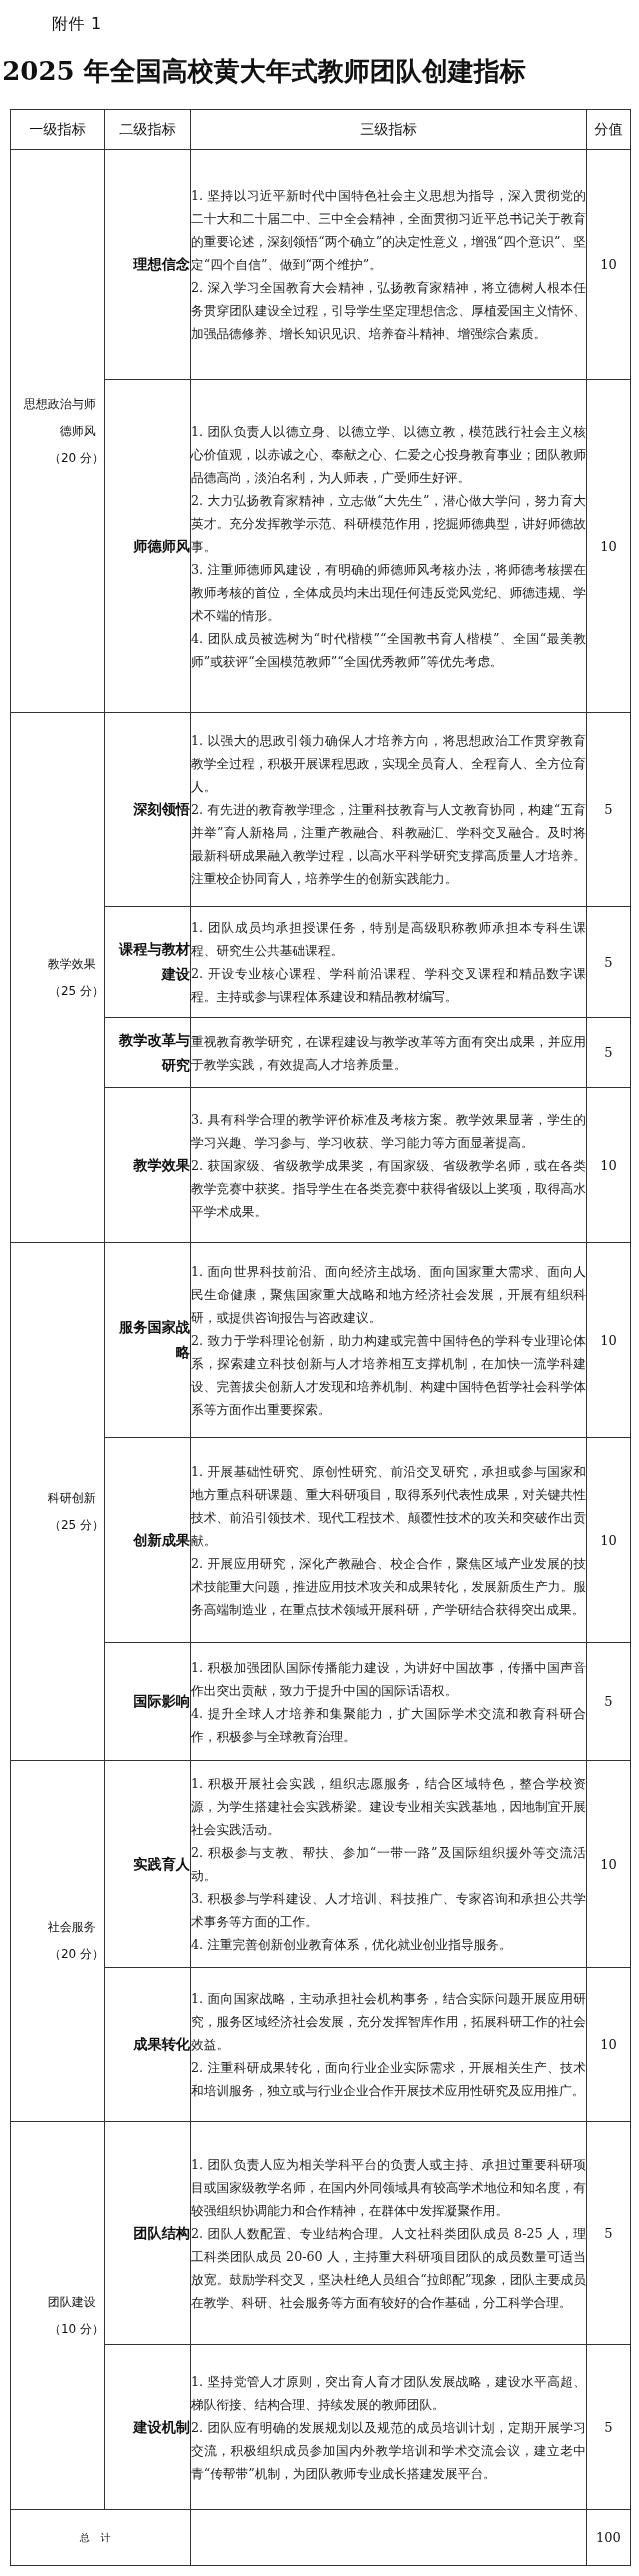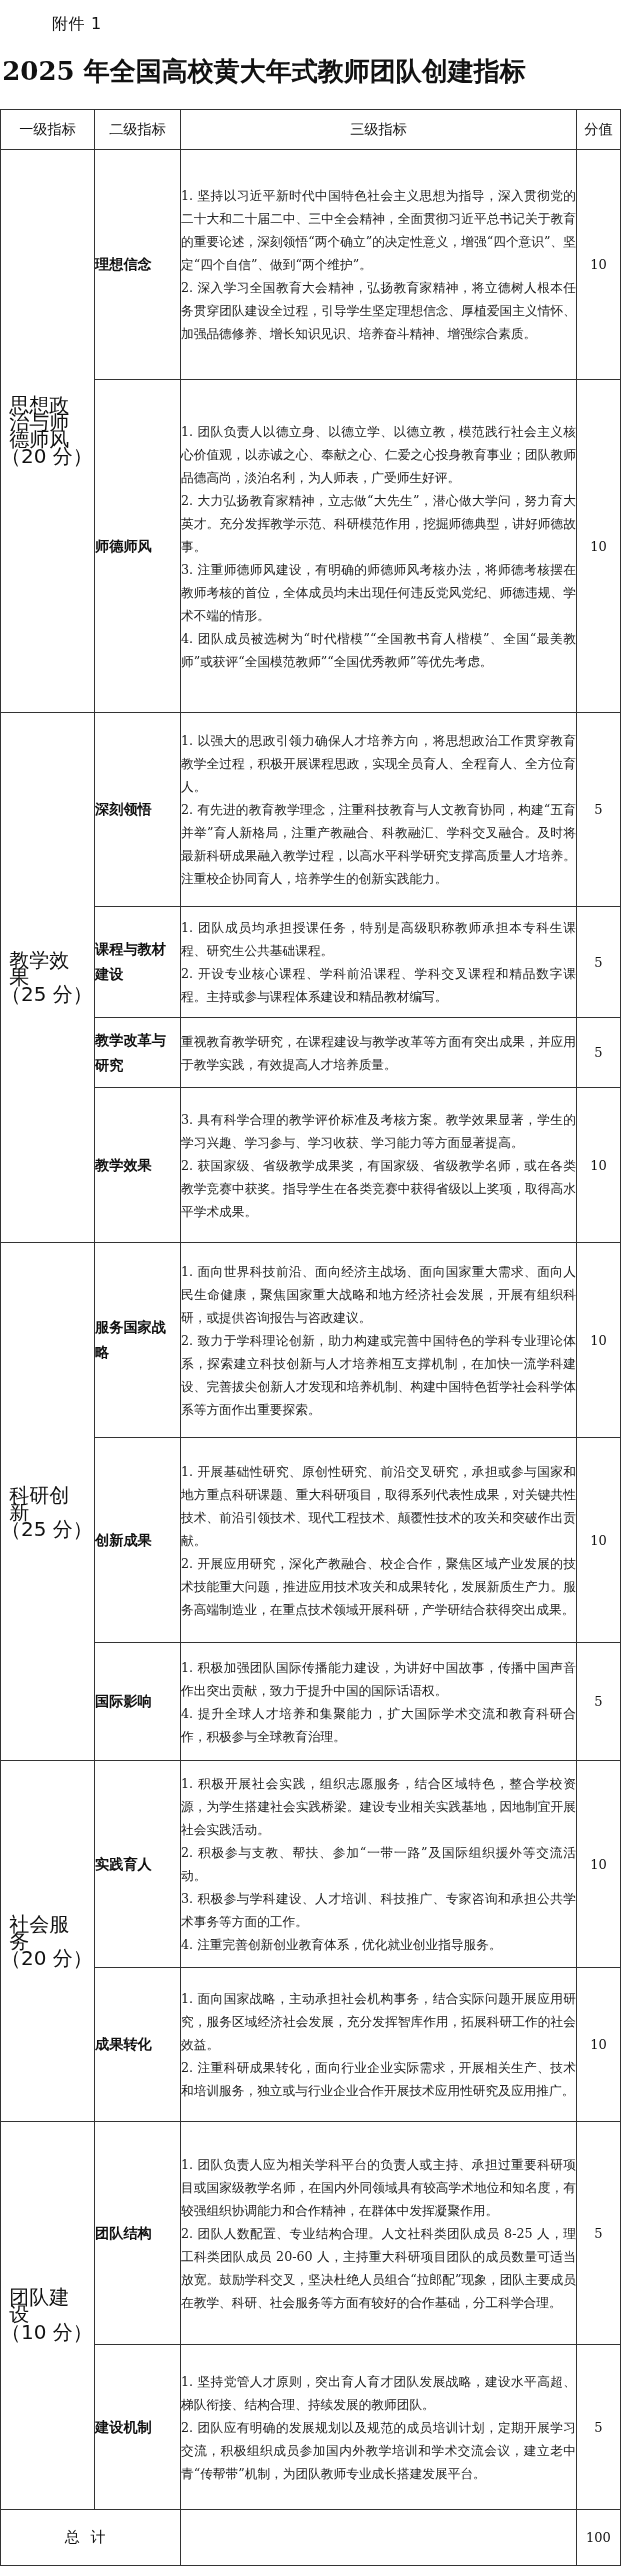--- a/index.html
+++ b/index.html
@@ -3,35 +3,35 @@
 <meta charset="utf-8">
 <style>
   html, body { margin: 0; padding: 0; background: #ffffff; }
   body { width: 640px; height: 2576px; position: relative; overflow: hidden;
          font-family: "DejaVu Serif", "Liberation Serif", serif; color: #111; }
   .attach { position: absolute; left: 52px; top: 14.2px; font-size: 16px;
             font-family: "DejaVu Sans", "Liberation Sans", sans-serif; letter-spacing: 0.6px; }
   .title { position: absolute; left: 0; width: 528px; top: 54px; text-align: center;
            font-size: 26px; font-weight: bold; letter-spacing: 0px;
            font-family: "DejaVu Serif", "Liberation Serif", serif; }
-  table.criteria { position: absolute; left: 0; top: 109px; width: 620px;
+  table.criteria { position: absolute; left: 10px; top: 109px; width: 620px;
                    border-collapse: collapse; table-layout: fixed; }
   table.criteria td, table.criteria th { border: 1.2px solid #333; padding: 0; vertical-align: middle; }
   col.c1 { width: 94px; } col.c2 { width: 86px; } col.c3 { width: 396px; } col.c4 { width: 44px; }
   th { height: 39px; font-weight: normal; font-size: 14.2px; text-align: center;
        font-family: "DejaVu Sans", "Liberation Sans", sans-serif; }
-  td.l1 { text-align: left; font-size: 20px; line-height: 17px;
+  td.l1 { text-align: right; font-size: 12px; line-height: 27px;
           font-family: "DejaVu Sans", "Liberation Sans", sans-serif; }
-  td.l2 { text-align: left; font-size: 14.2px; line-height: 25px; font-weight: bold;
+  td.l2 { text-align: right; font-size: 14.2px; line-height: 25px; font-weight: bold;
           font-family: "DejaVu Sans", "Liberation Sans", sans-serif; padding: 0 3.6px; }
   td.l3 { padding: 3.6px 7.1px 3.6px 7.1px; font-size: 12.7px; line-height: 23px;
           text-align: justify; color: #222; }
   td.l3 p { margin: 0; }
   td.score { text-align: center; font-size: 13px; margin-left: 29px; }
-  td.total-label { text-align: center; font-size: 15px; letter-spacing: 10.7px;
+  td.total-label { text-align: center; font-size: 10px; letter-spacing: 10.7px;
                    font-family: "DejaVu Sans", "Liberation Sans", sans-serif; }
 </style>
 </head>
 <body>
 
 <div class="attach">附件 1</div>
 <div class="title">2025 年全国高校黄大年式教师团队创建指标</div>
 
 <table class="criteria">
   <colgroup>
@@ -151,21 +151,21 @@
       <tr style="height: 154px;">
         <td class="l2">成果转化</td>
         <td class="l3">
           <p>1. 面向国家战略，主动承担社会机构事务，结合实际问题开展应用研究，服务区域经济社会发展，充分发挥智库作用，拓展科研工作的社会效益。</p>
           <p>2. 注重科研成果转化，面向行业企业实际需求，开展相关生产、技术和培训服务，独立或与行业企业合作开展技术应用性研究及应用推广。</p>
         </td>
         <td class="score">10</td>
       </tr>
       <tr style="height: 223px;">
         <td class="l1" rowspan="2">
-          <div style="padding: 0px 8.3px; font-family: Liberation Mono, monospace;">团队建设</div>
+          <div style="padding: 0px 8.3px;">团队建设</div>
           <div>（10 分）</div>
         </td>
         <td class="l2">团队结构</td>
         <td class="l3">
           <p>1. 团队负责人应为相关学科平台的负责人或主持、承担过重要科研项目或国家级教学名师，在国内外同领域具有较高学术地位和知名度，有较强组织协调能力和合作精神，在群体中发挥凝聚作用。</p>
           <p>2. 团队人数配置、专业结构合理。人文社科类团队成员 8-25 人，理工科类团队成员 20-60 人，主持重大科研项目团队的成员数量可适当放宽。鼓励学科交叉，坚决杜绝人员组合“拉郎配”现象，团队主要成员在教学、科研、社会服务等方面有较好的合作基础，分工科学合理。</p>
         </td>
         <td class="score">5</td>
       </tr>
       <tr style="height: 165px;">

